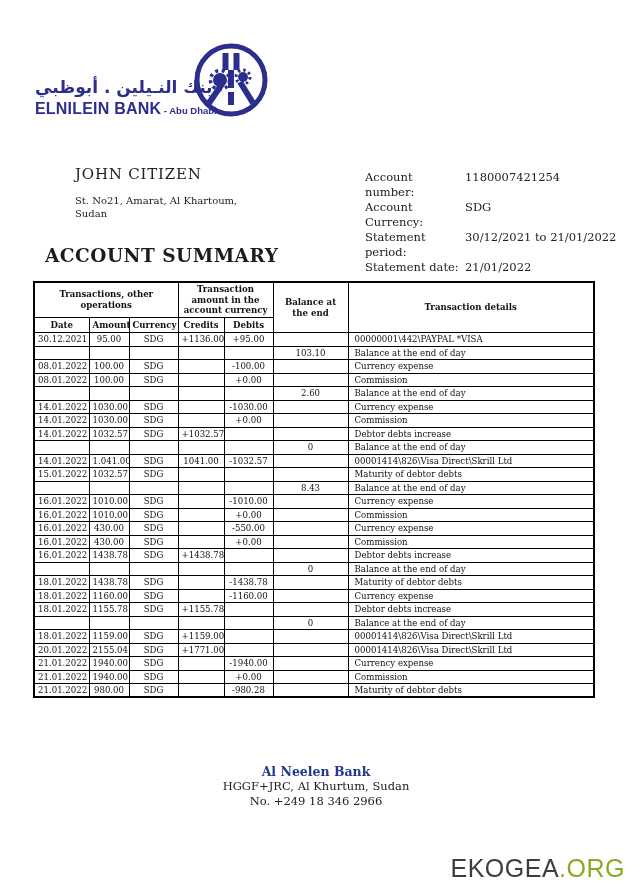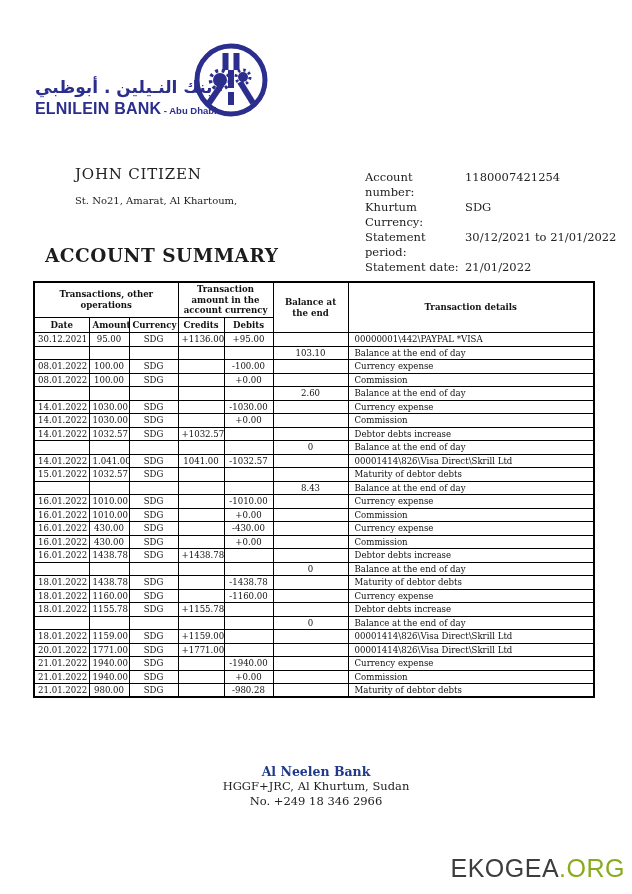--- a/index.html
+++ b/index.html
@@ -130,30 +130,31 @@
           <line x1="0" y1="12" x2="0" y2="25" stroke-width="6"></line>
         </g>
       </svg>
     </div>
   </div>
 
   <div class="customer">
     <div class="customer-name">JOHN CITIZEN</div>
     <div class="customer-addr">
       <div>St. No21, Amarat, Al Khartoum,</div>
+      <div>Sudan</div>
     </div>
   </div>
 
   <div class="account-info">
     <div class="row">
       <span class="lbl">Account number:</span>
       <span class="val">1180007421254</span>
     </div>
     <div class="row">
-      <span class="lbl">Khurtum Currency:</span>
+      <span class="lbl">Account Currency:</span>
       <span class="val">SDG</span>
     </div>
     <div class="row">
       <span class="lbl">Statement period:</span>
       <span class="val">30/12/2021 to 21/01/2022</span>
     </div>
     <div class="row">
       <span class="lbl">Statement date:</span>
       <span class="val">21/01/2022</span>
     </div>
@@ -312,21 +313,21 @@
             <td></td>
             <td>+0.00</td>
             <td></td>
             <td class="col-details">Commission</td>
           </tr>
           <tr>
             <td>16.01.2022</td>
             <td>430.00</td>
             <td>SDG</td>
             <td></td>
-            <td>-430.00</td>
+            <td>-550.00</td>
             <td></td>
             <td class="col-details">Currency expense</td>
           </tr>
           <tr>
             <td>16.01.2022</td>
             <td>430.00</td>
             <td>SDG</td>
             <td></td>
             <td>+0.00</td>
             <td></td>
@@ -390,21 +391,21 @@
             <td>18.01.2022</td>
             <td>1159.00</td>
             <td>SDG</td>
             <td>+1159.00</td>
             <td></td>
             <td></td>
             <td class="col-details">00001414\826\Visa Direct\Skrill Ltd</td>
           </tr>
           <tr>
             <td>20.01.2022</td>
-            <td>1771.00</td>
+            <td>2155.04</td>
             <td>SDG</td>
             <td>+1771.00</td>
             <td></td>
             <td></td>
             <td class="col-details">00001414\826\Visa Direct\Skrill Ltd</td>
           </tr>
           <tr>
             <td>21.01.2022</td>
             <td>1940.00</td>
             <td>SDG</td>

